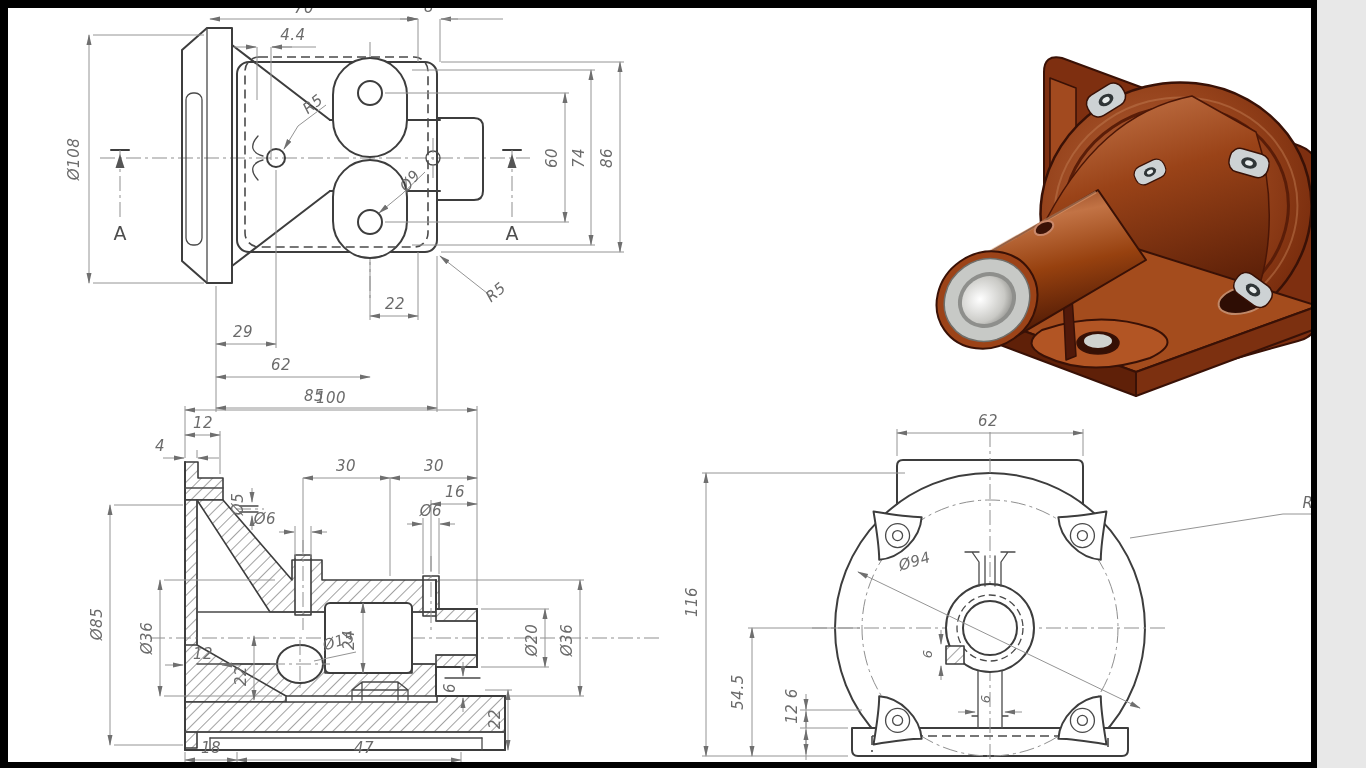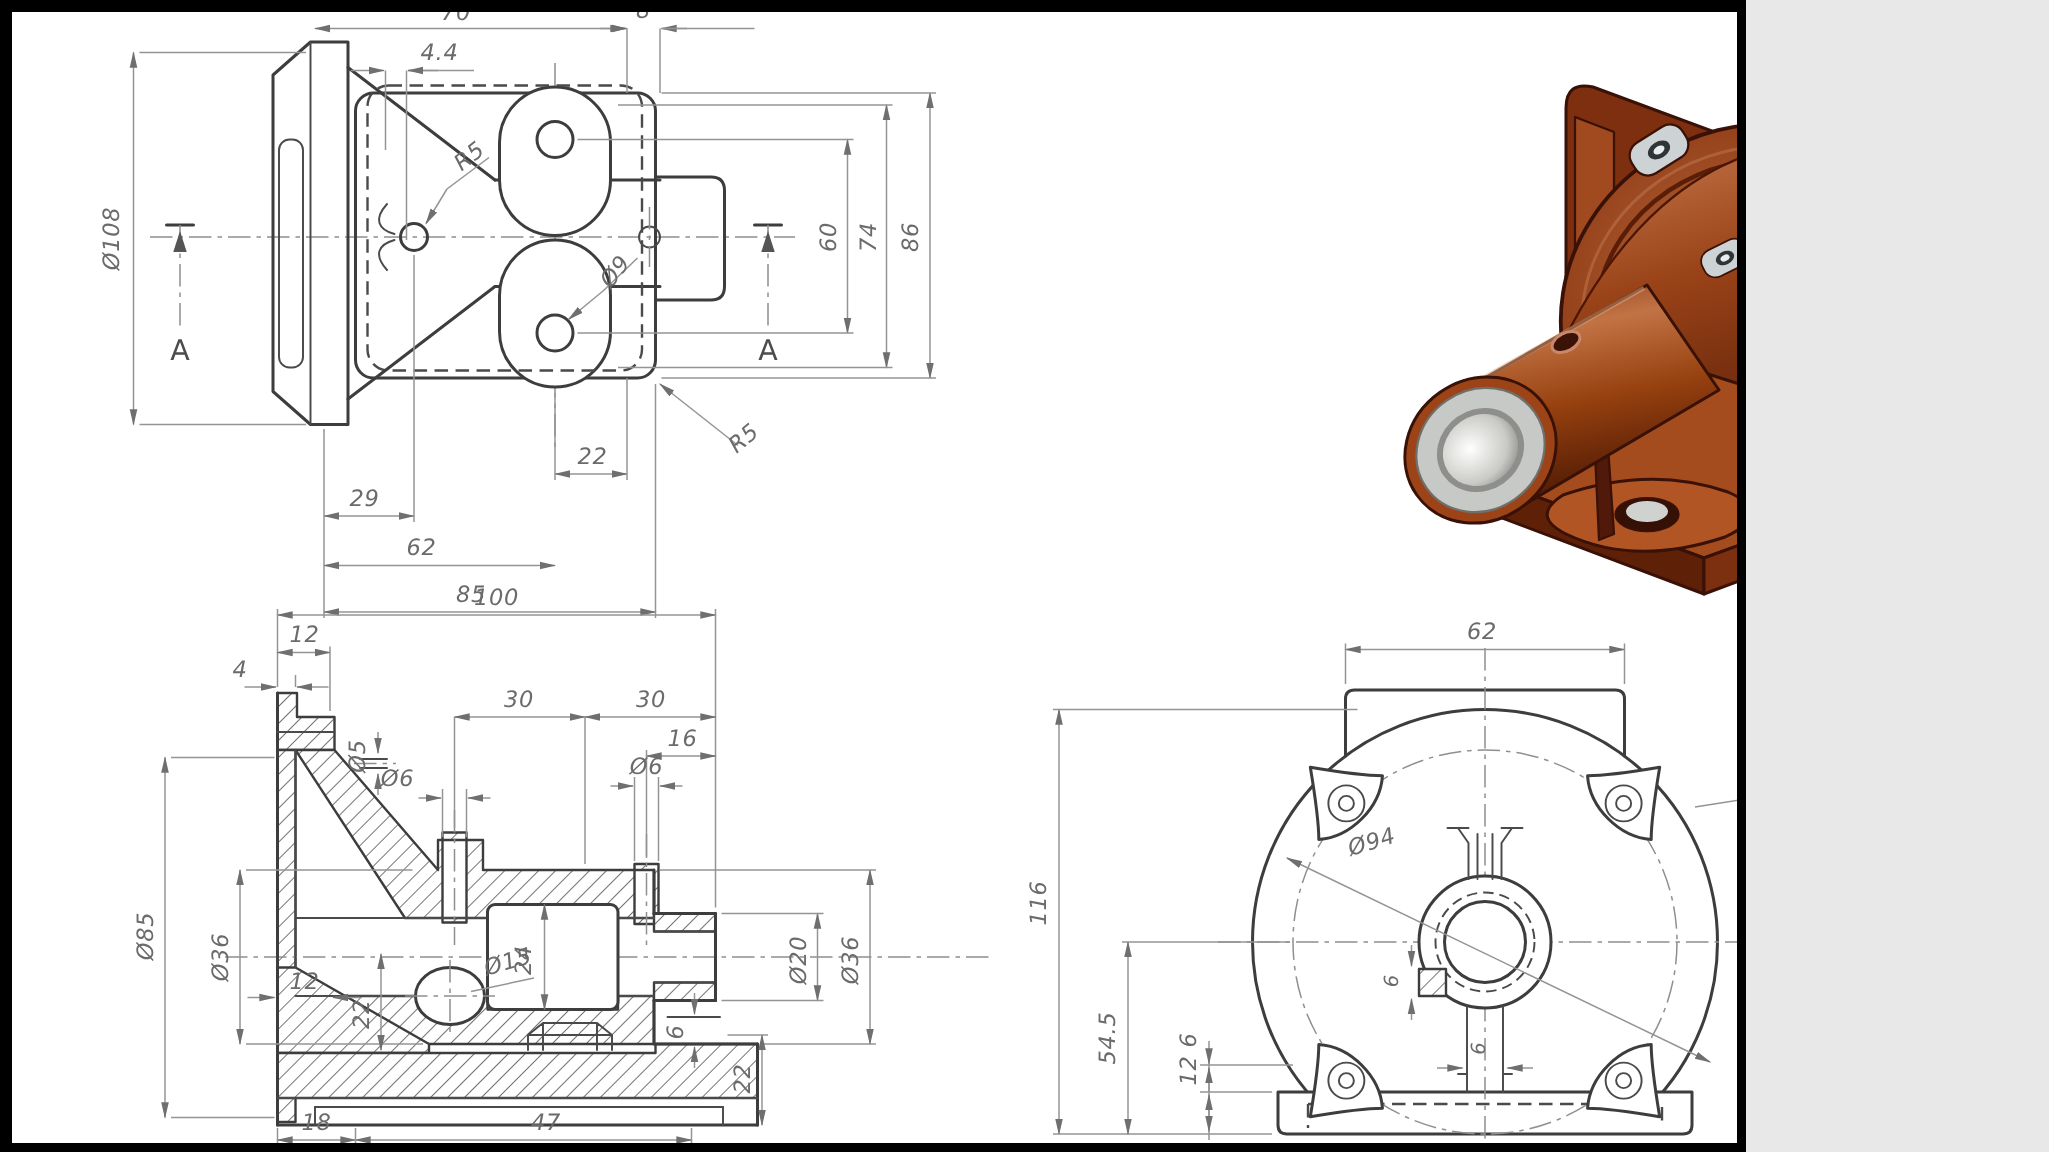--- a/index.html
+++ b/index.html
@@ -1,16 +1,16 @@
 <!DOCTYPE html>
 <html><head>
 <meta charset="utf-8">
 <style>
   html,body{margin:0;padding:0;background:#e8e8e8;}
-  .sheet{position:relative;width:1164px;height:768px;background:#ffffff;overflow:hidden;
+  .sheet{position:relative;width:1317px;height:768px;background:#ffffff;overflow:hidden;
          font-family:"DejaVu Sans",sans-serif;}
   .frame{position:absolute;inset:0;border-left:8px solid #000;border-top:8px solid #000;
          border-right:6px solid #000;border-bottom:6px solid #000;pointer-events:none;z-index:10;}
   svg{position:absolute;left:0;top:0;}
   
   .e  {stroke:#3d3d3d;stroke-width:2;fill:none;stroke-linejoin:round;stroke-linecap:round;}
   .e2 {stroke:#4a4a4a;stroke-width:1.3;fill:none;stroke-linejoin:round;stroke-linecap:round;}
   .hid{stroke:#4a4a4a;stroke-width:1.6;stroke-dasharray:9 5;fill:none;}
   .cl {stroke:#8f8f8f;stroke-width:1;stroke-dasharray:15 4 3 4;fill:none;}
   .dim{stroke:#949494;stroke-width:1;fill:none;}

